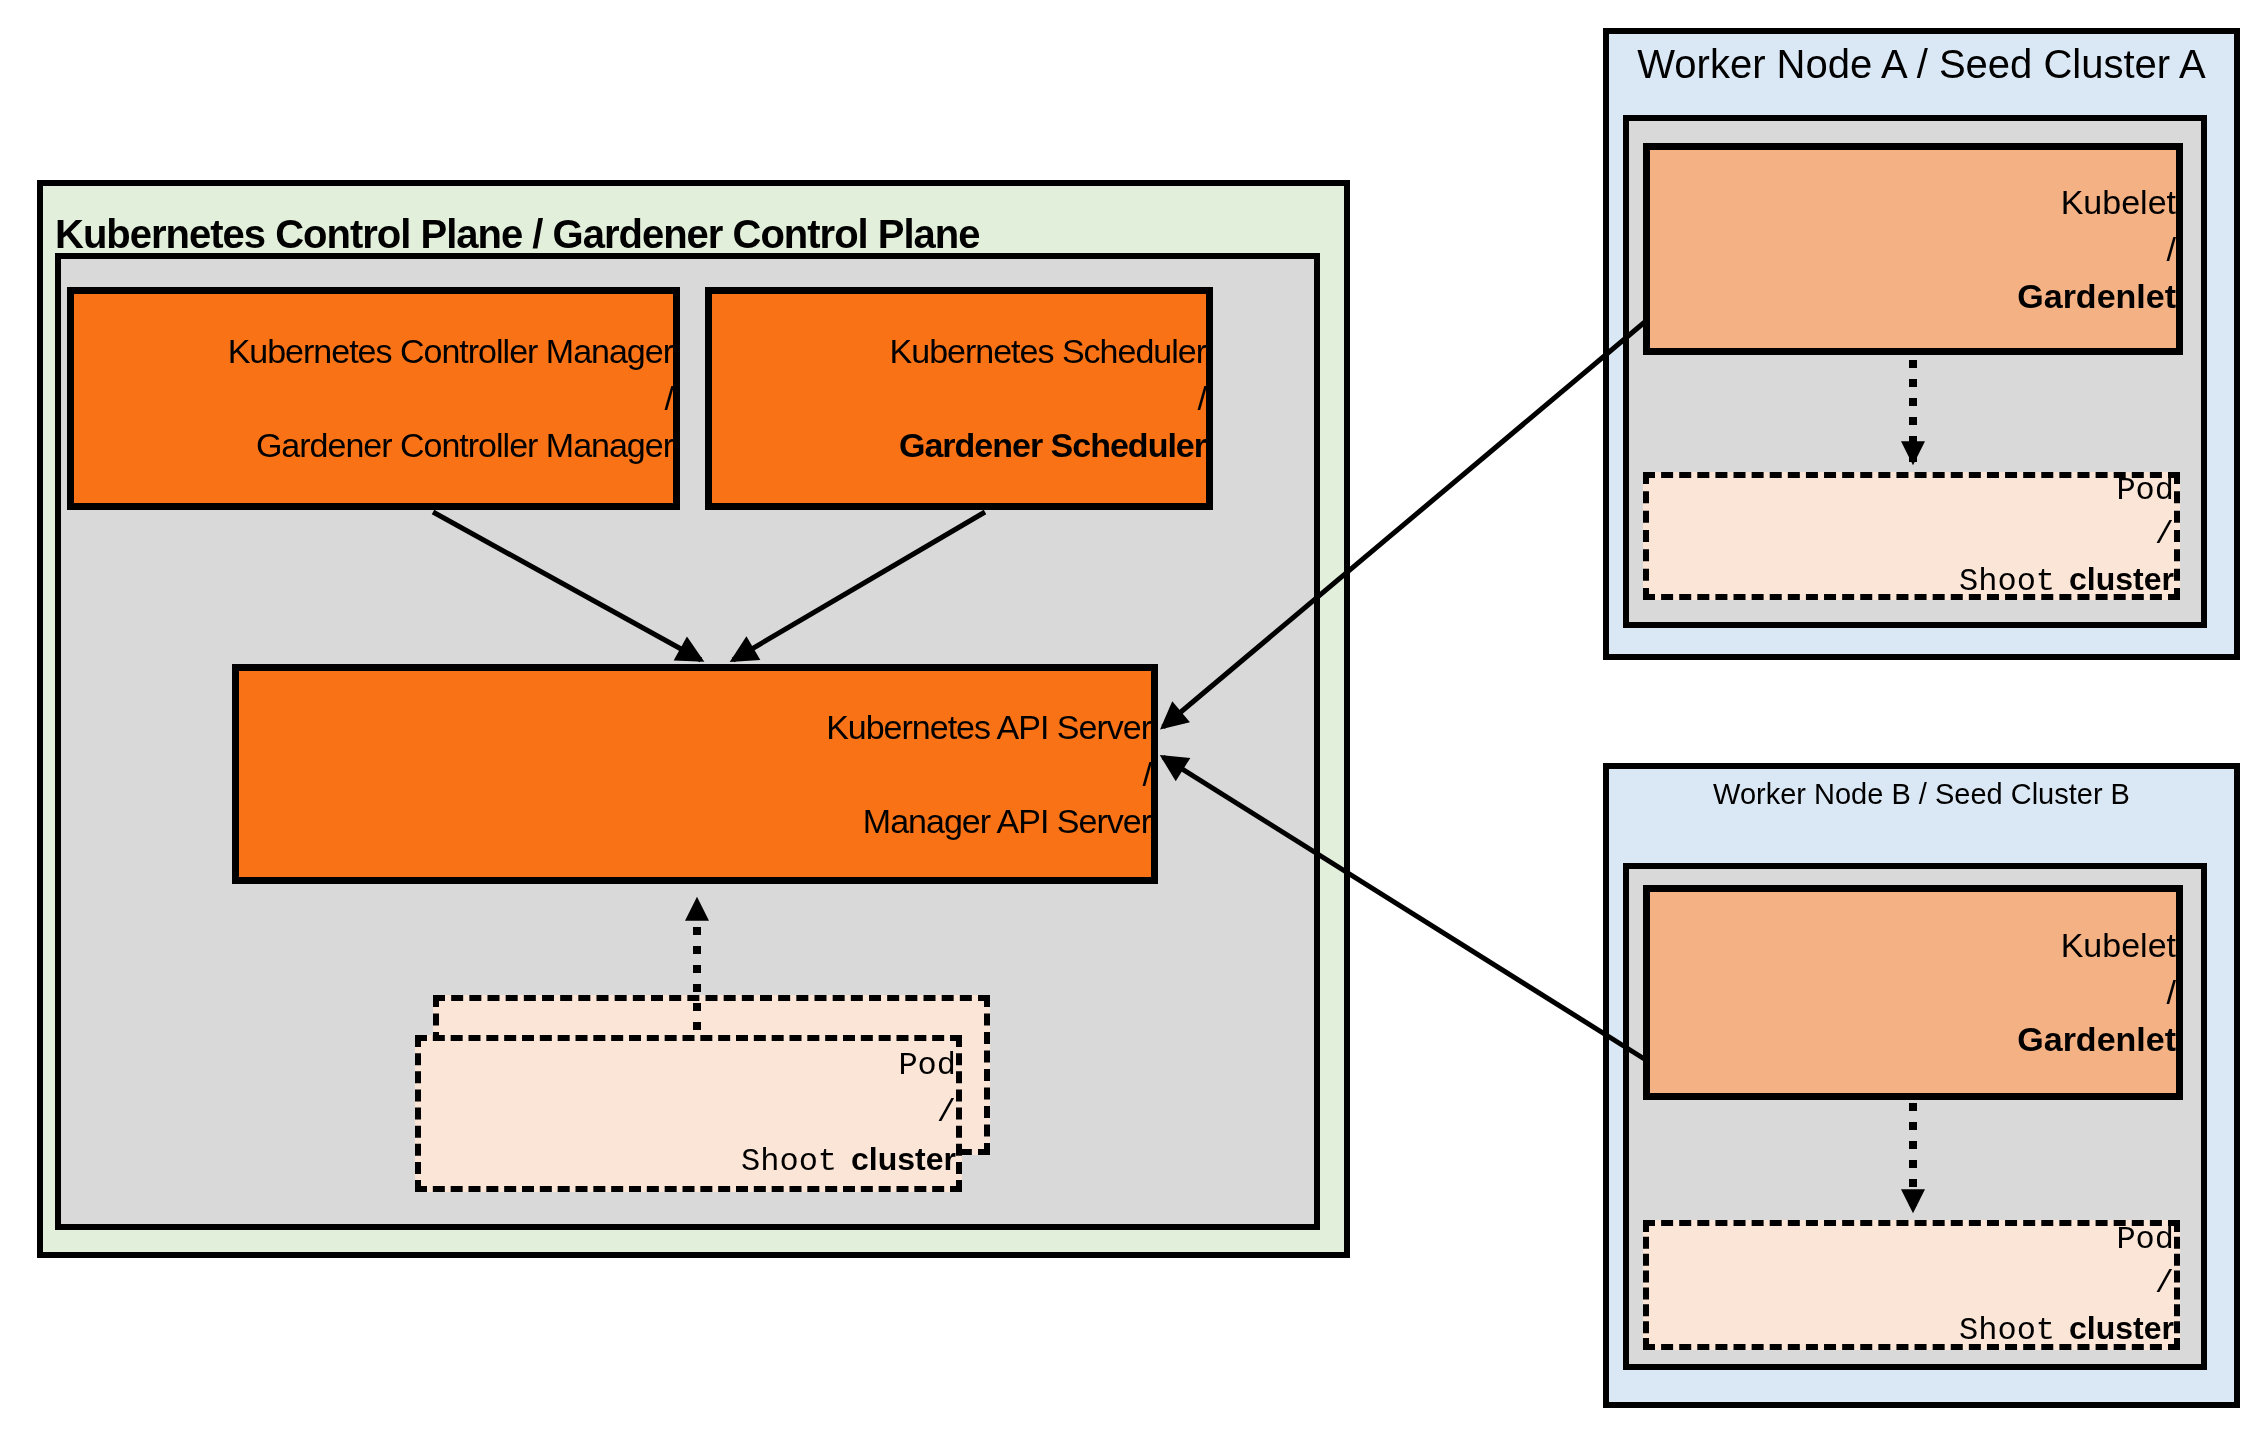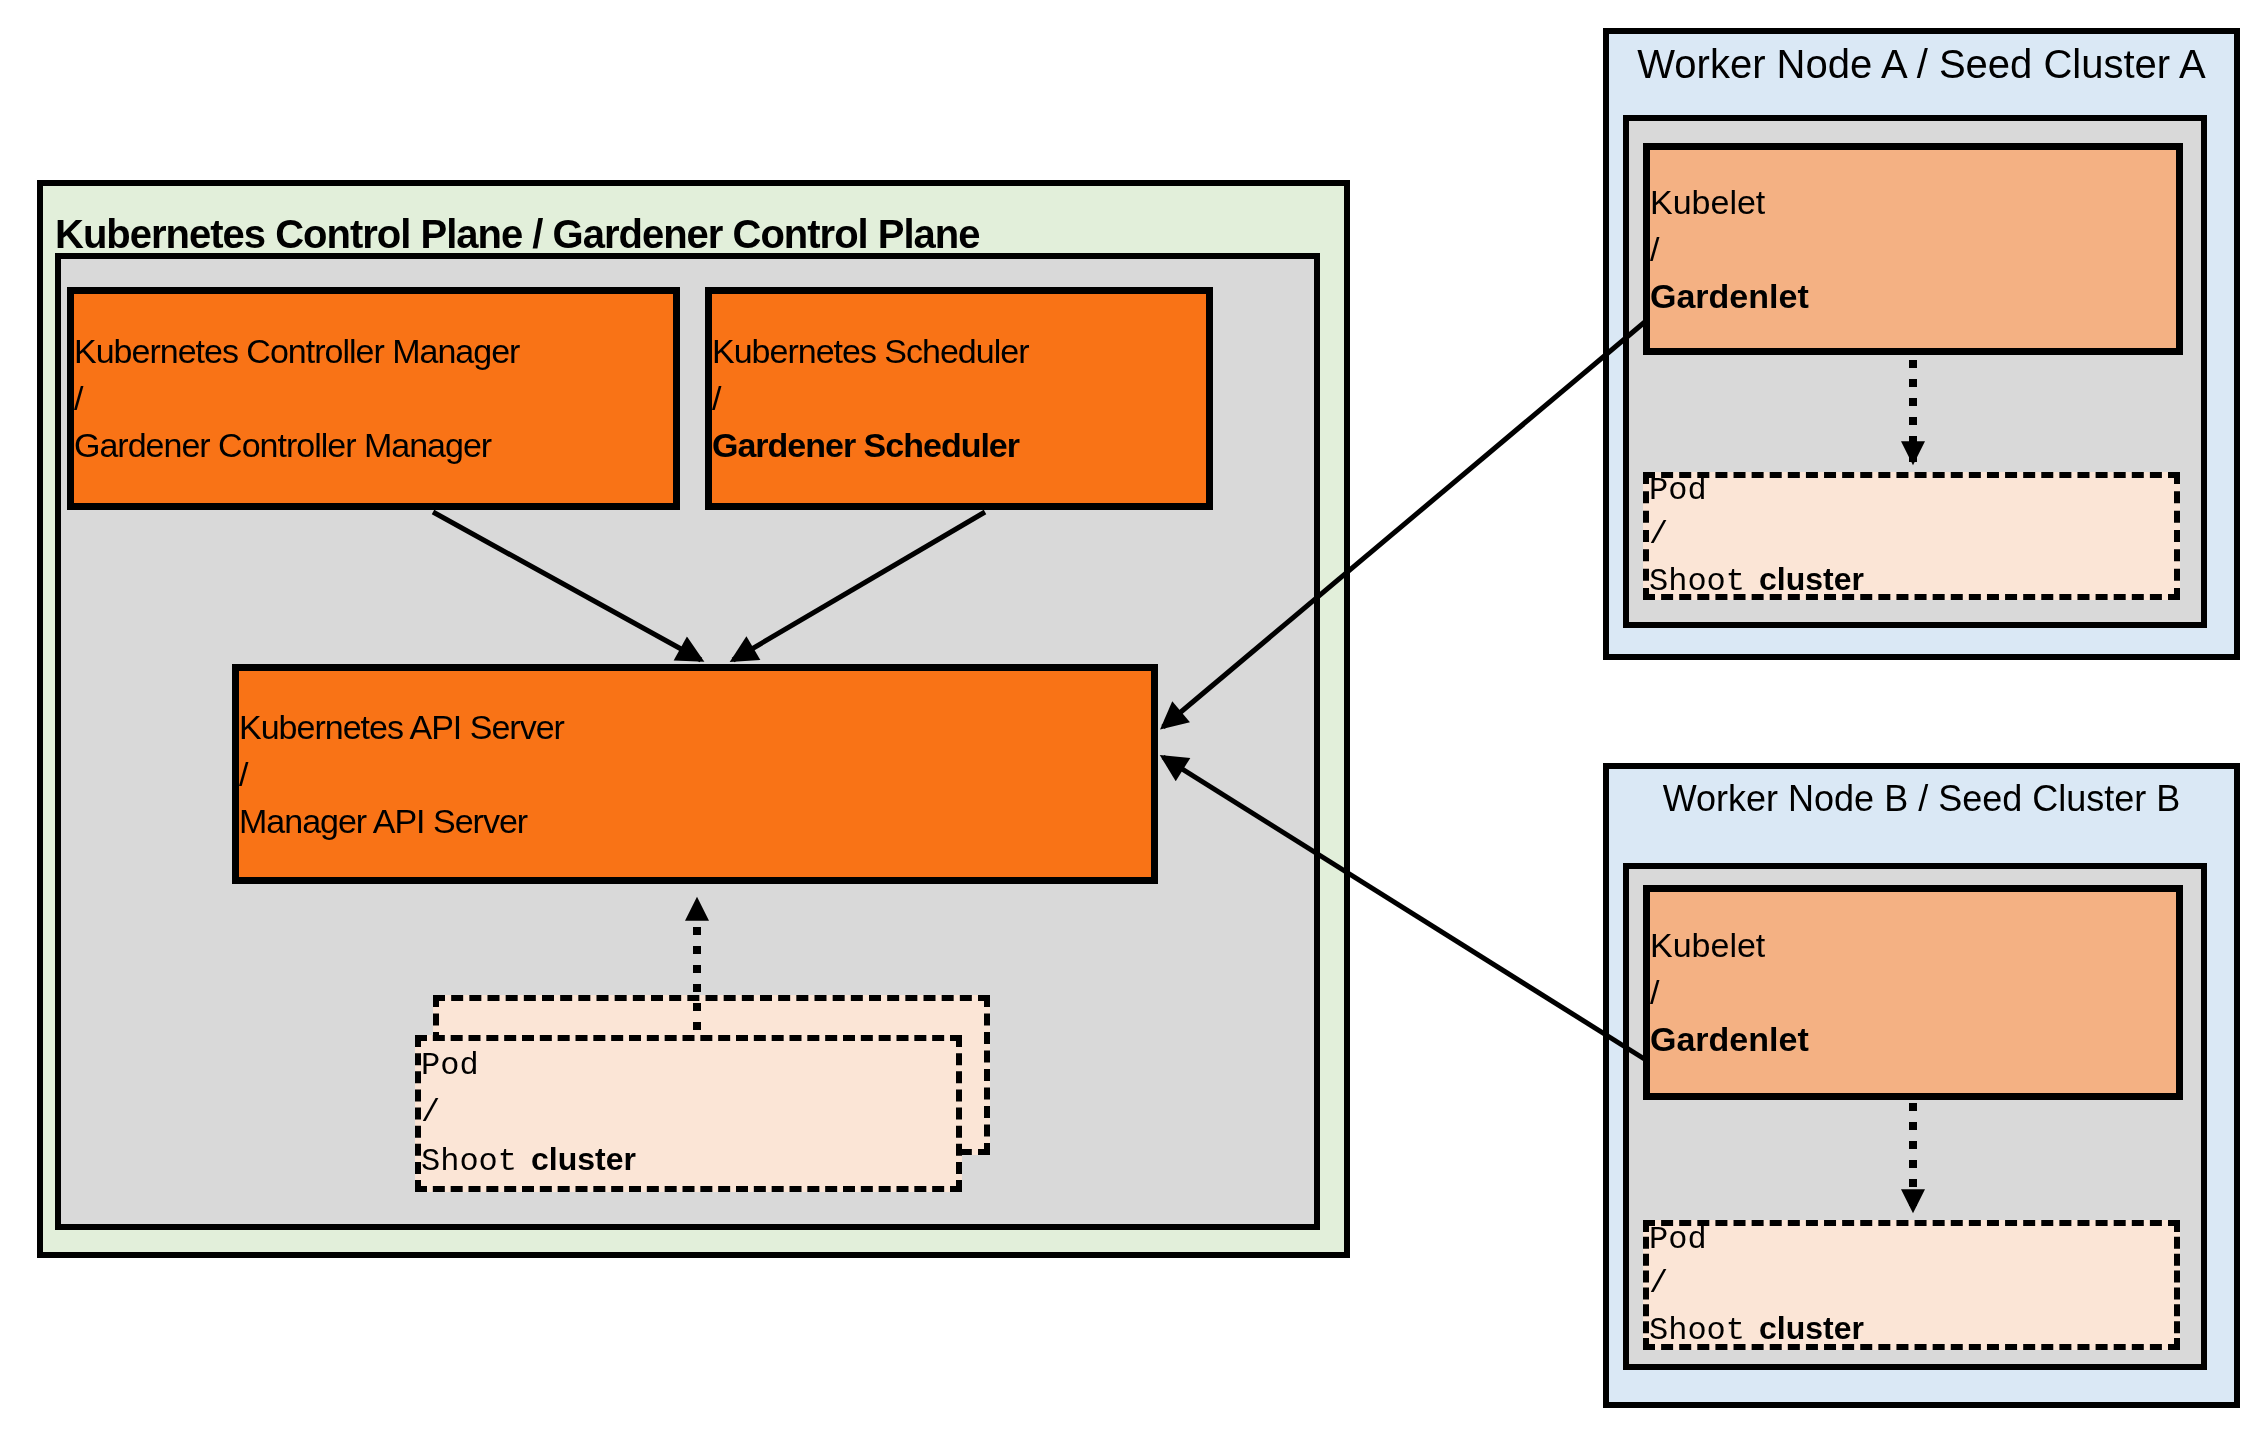--- a/index.html
+++ b/index.html
@@ -7,41 +7,41 @@
           font-family:"Liberation Sans",sans-serif;color:#000;}
 
   .panel,.node{position:absolute;box-sizing:border-box;}
 
   
   #cp-outer{left:37px;top:180px;width:1313px;height:1078px;background:#e2efda;border:6px solid #000;}
   #cp-title{position:absolute;left:55px;top:192px;width:1280px;font-size:40px;font-weight:700;
             letter-spacing:-1px;white-space:nowrap;margin-top:20px;}
   #cp-gray{left:55px;top:253px;width:1265px;height:977px;background:#d9d9d9;border:6px solid #000;}
 
-  .node{display:flex;flex-direction:column;justify-content:center;align-items:flex-start;text-align:center;}
+  .node{display:flex;flex-direction:column;justify-content:center;align-items:flex-end;text-align:center;}
   .green-node{background:#f97316;border:7px solid #000000;}
   .orange-node{background:#f4b183;border:7px solid #000;}
   .pod-node{background:#fbe5d6;border:6px dashed #000;}
 
   #box-kcm{left:67px;top:287px;width:613px;height:223px;}
   #box-ks{left:705px;top:287px;width:508px;height:223px;}
   #box-api{left:232px;top:664px;width:926px;height:220px;}
 
   #pod-back{left:433px;top:995px;width:557px;height:160px;}
   #pod-front{left:415px;top:1035px;width:547px;height:157px;}
 
   
   #wa-outer{left:1603px;top:28px;width:637px;height:632px;background:#dae8f5;border:6px solid #000;}
   #wa-title{position:absolute;left:1609px;top:42px;width:625px;text-align:center;font-size:40px;white-space:nowrap;}
   #wa-gray{left:1623px;top:115px;width:584px;height:513px;background:#d9d9d9;border:6px solid #000;}
   #wa-kubelet{left:1643px;top:143px;width:540px;height:212px;}
   #wa-pod{left:1643px;top:472px;width:537px;height:128px;}
 
   #wb-outer{left:1603px;top:763px;width:637px;height:645px;background:#dae8f5;border:6px solid #000;}
-  #wb-title{position:absolute;left:1609px;top:778px;width:625px;text-align:center;font-size:36px;white-space:nowrap;}
+  #wb-title{position:absolute;left:1609px;top:778px;width:625px;text-align:center;font-size:29px;white-space:nowrap;}
   #wb-gray{left:1623px;top:863px;width:584px;height:507px;background:#d9d9d9;border:6px solid #000;}
   #wb-kubelet{left:1643px;top:885px;width:540px;height:215px;}
   #wb-pod{left:1643px;top:1220px;width:537px;height:130px;}
 
   
   .ln{font-size:34px;line-height:47px;white-space:nowrap;}
   .cond .ln{letter-spacing:-1px;}
   .b{font-weight:bold;}
   .pod-node .ln{font-family:"Liberation Mono",monospace;font-size:32px;line-height:44px;}
   #pod-front .ln{line-height:47px;}

